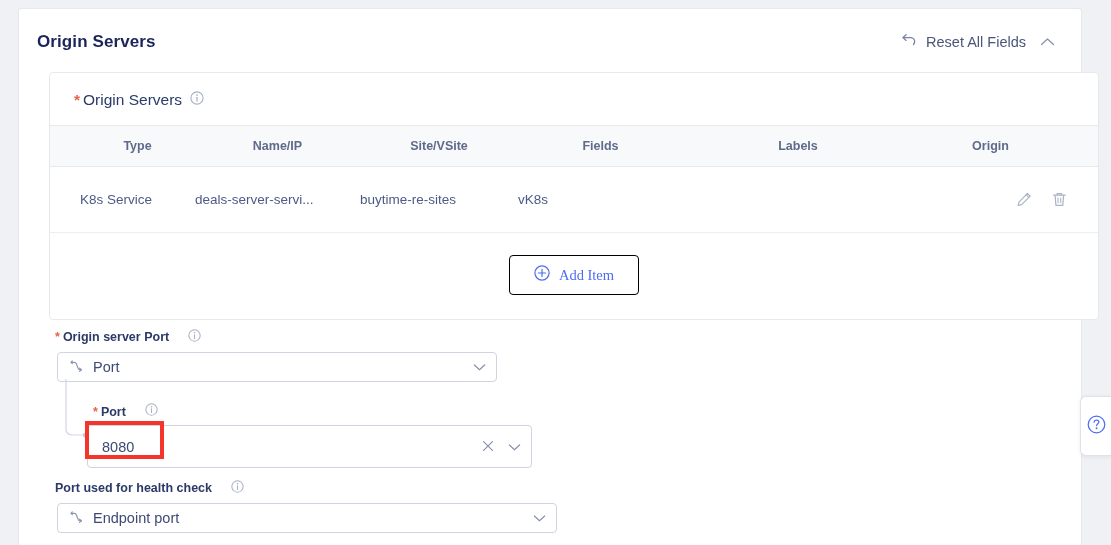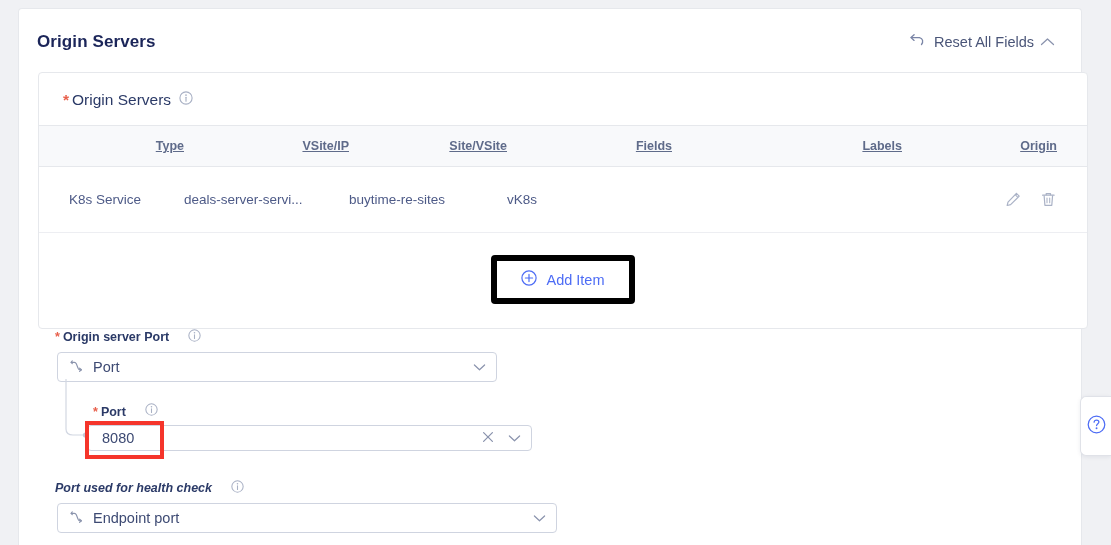--- a/index.html
+++ b/index.html
@@ -41,21 +41,21 @@
   }
   .card-title {
     font-size: 17px;
     font-weight: bold;
     color: #1b2559;
     letter-spacing: .1px;
   }
   .header-actions {
     display: flex;
     align-items: center;
-    gap: 4px;
+    gap: 12px;
   }
   .reset-btn {
     display: flex;
     align-items: center;
     gap: 9px;
     cursor: pointer;
     background: none;
     border: none;
     padding: 0;
     font-family: inherit;
@@ -67,21 +67,21 @@
   .collapse-btn {
     cursor: pointer;
     display: flex;
     align-items: center;
     padding: 2px;
   }
 
   
   .inner-panel {
     position: absolute;
-    left: 19px;
+    left: 30px;
     top: 63px;
     width: 1050px;
     border: 1px solid #e6e8ec;
     border-radius: 4px;
     box-sizing: border-box;
     background: #fff;
   }
   .inner-panel-head {
     padding: 18px 0 16px 24px;
     display: flex;
@@ -103,28 +103,27 @@
     width: 100%;
     border-collapse: collapse;
     table-layout: fixed;
   }
   .tbl thead tr {
     background: #f8f9fb;
     border-top: 1px solid #e6e8ec;
     border-bottom: 1px solid #e6e8ec;
   }
   .tbl th {
-    text-align: right;
+    text-align: center;
     font-size: 12.5px;
     font-weight: bold;
     color: #5f6b8a;
     padding: 13px 0 13px 0;
     height: 36px;
     box-sizing: border-box;
-    text-decoration: underline;
   }
   .tbl td {
     font-size: 13.5px;
     color: #4d5a87;
     padding: 24px 0;
     vertical-align: middle;
   }
   .tbl tbody tr {
     border-bottom: 1px solid #edeef2;
   }
@@ -145,26 +144,26 @@
   
   .add-row {
     padding: 22px 0 24px 0;
     display: flex;
     justify-content: center;
   }
   .add-btn {
     display: flex;
     align-items: center;
     gap: 9px;
-    border: 6px solid #000000;
+    border: 1px solid #000000;
     border-radius: 4px;
     background: #fff;
     color: #4d6cf5;
     font-size: 14.5px;
-    font-family: Liberation Sans, sans-serif;
+    font-family: Liberation Serif, serif;
     padding: 9px 24px;
     cursor: pointer;
   }
 
   
   .field-label {
     font-size: 12.5px;
     font-weight: bold;
     color: #2b3a67;
     display: flex;
@@ -194,39 +193,39 @@
     display: flex;
     align-items: center;
     gap: 14px;
   }
 
   #origin-port-label { position: absolute; left: 36px; top: 320px; }
   #origin-port-select { position: absolute; left: 38px; top: 343px; width: 440px; }
 
   #nested-port-label { position: absolute; left: 74px; top: 394px; align-items: flex-end; }
   #nested-port-input {
-    position: absolute; left: 68px; top: 416px; width: 445px; height: 26px;
+    position: absolute; left: 68px; top: 416px; width: 445px; height: 43px;
   }
   .text-input {
     width: 100%; height: 100%;
     border: 1px solid #cfd4e0;
     border-radius: 4px;
     box-sizing: border-box;
     display: flex;
     align-items: center;
     background: #fff;
     position: relative;
   }
   .text-input .val {
     font-size: 14.5px;
     color: #3d4a73;
     margin-left: 14px;
   }
 
-  #health-label { position: absolute; left: 36px; top: 471px; font-style: italic; }
+  #health-label { position: absolute; left: 36px; top: 471px; }
   #health-select { position: absolute; left: 38px; top: 494px; width: 500px; }
 
   
   .tree-connector {
     position: absolute;
     left: 46px;
     top: 370px;
     width: 26px;
     height: 62px;
     pointer-events: none;
@@ -303,21 +302,21 @@
           <circle cx="7" cy="4.1" r="0.85" fill="#a8b0c4"></circle>
           <path d="M7 6.2 V10.2" stroke="#a8b0c4" stroke-width="1.15" stroke-linecap="round"></path>
         </svg>
       </span>
     </div>
 
     <table class="tbl">
       <thead>
         <tr>
           <th class="c-type">Type</th>
-          <th class="c-name">VSite/IP</th>
+          <th class="c-name">Name/IP</th>
           <th class="c-site">Site/VSite</th>
           <th class="c-net">Fields</th>
           <th class="c-labels">Labels</th>
           <th class="c-act">Origin</th>
         </tr>
       </thead>
       <tbody>
         <tr>
           <td class="c-type">K8s Service</td>
           <td class="c-name">deals-server-servi...</td>

